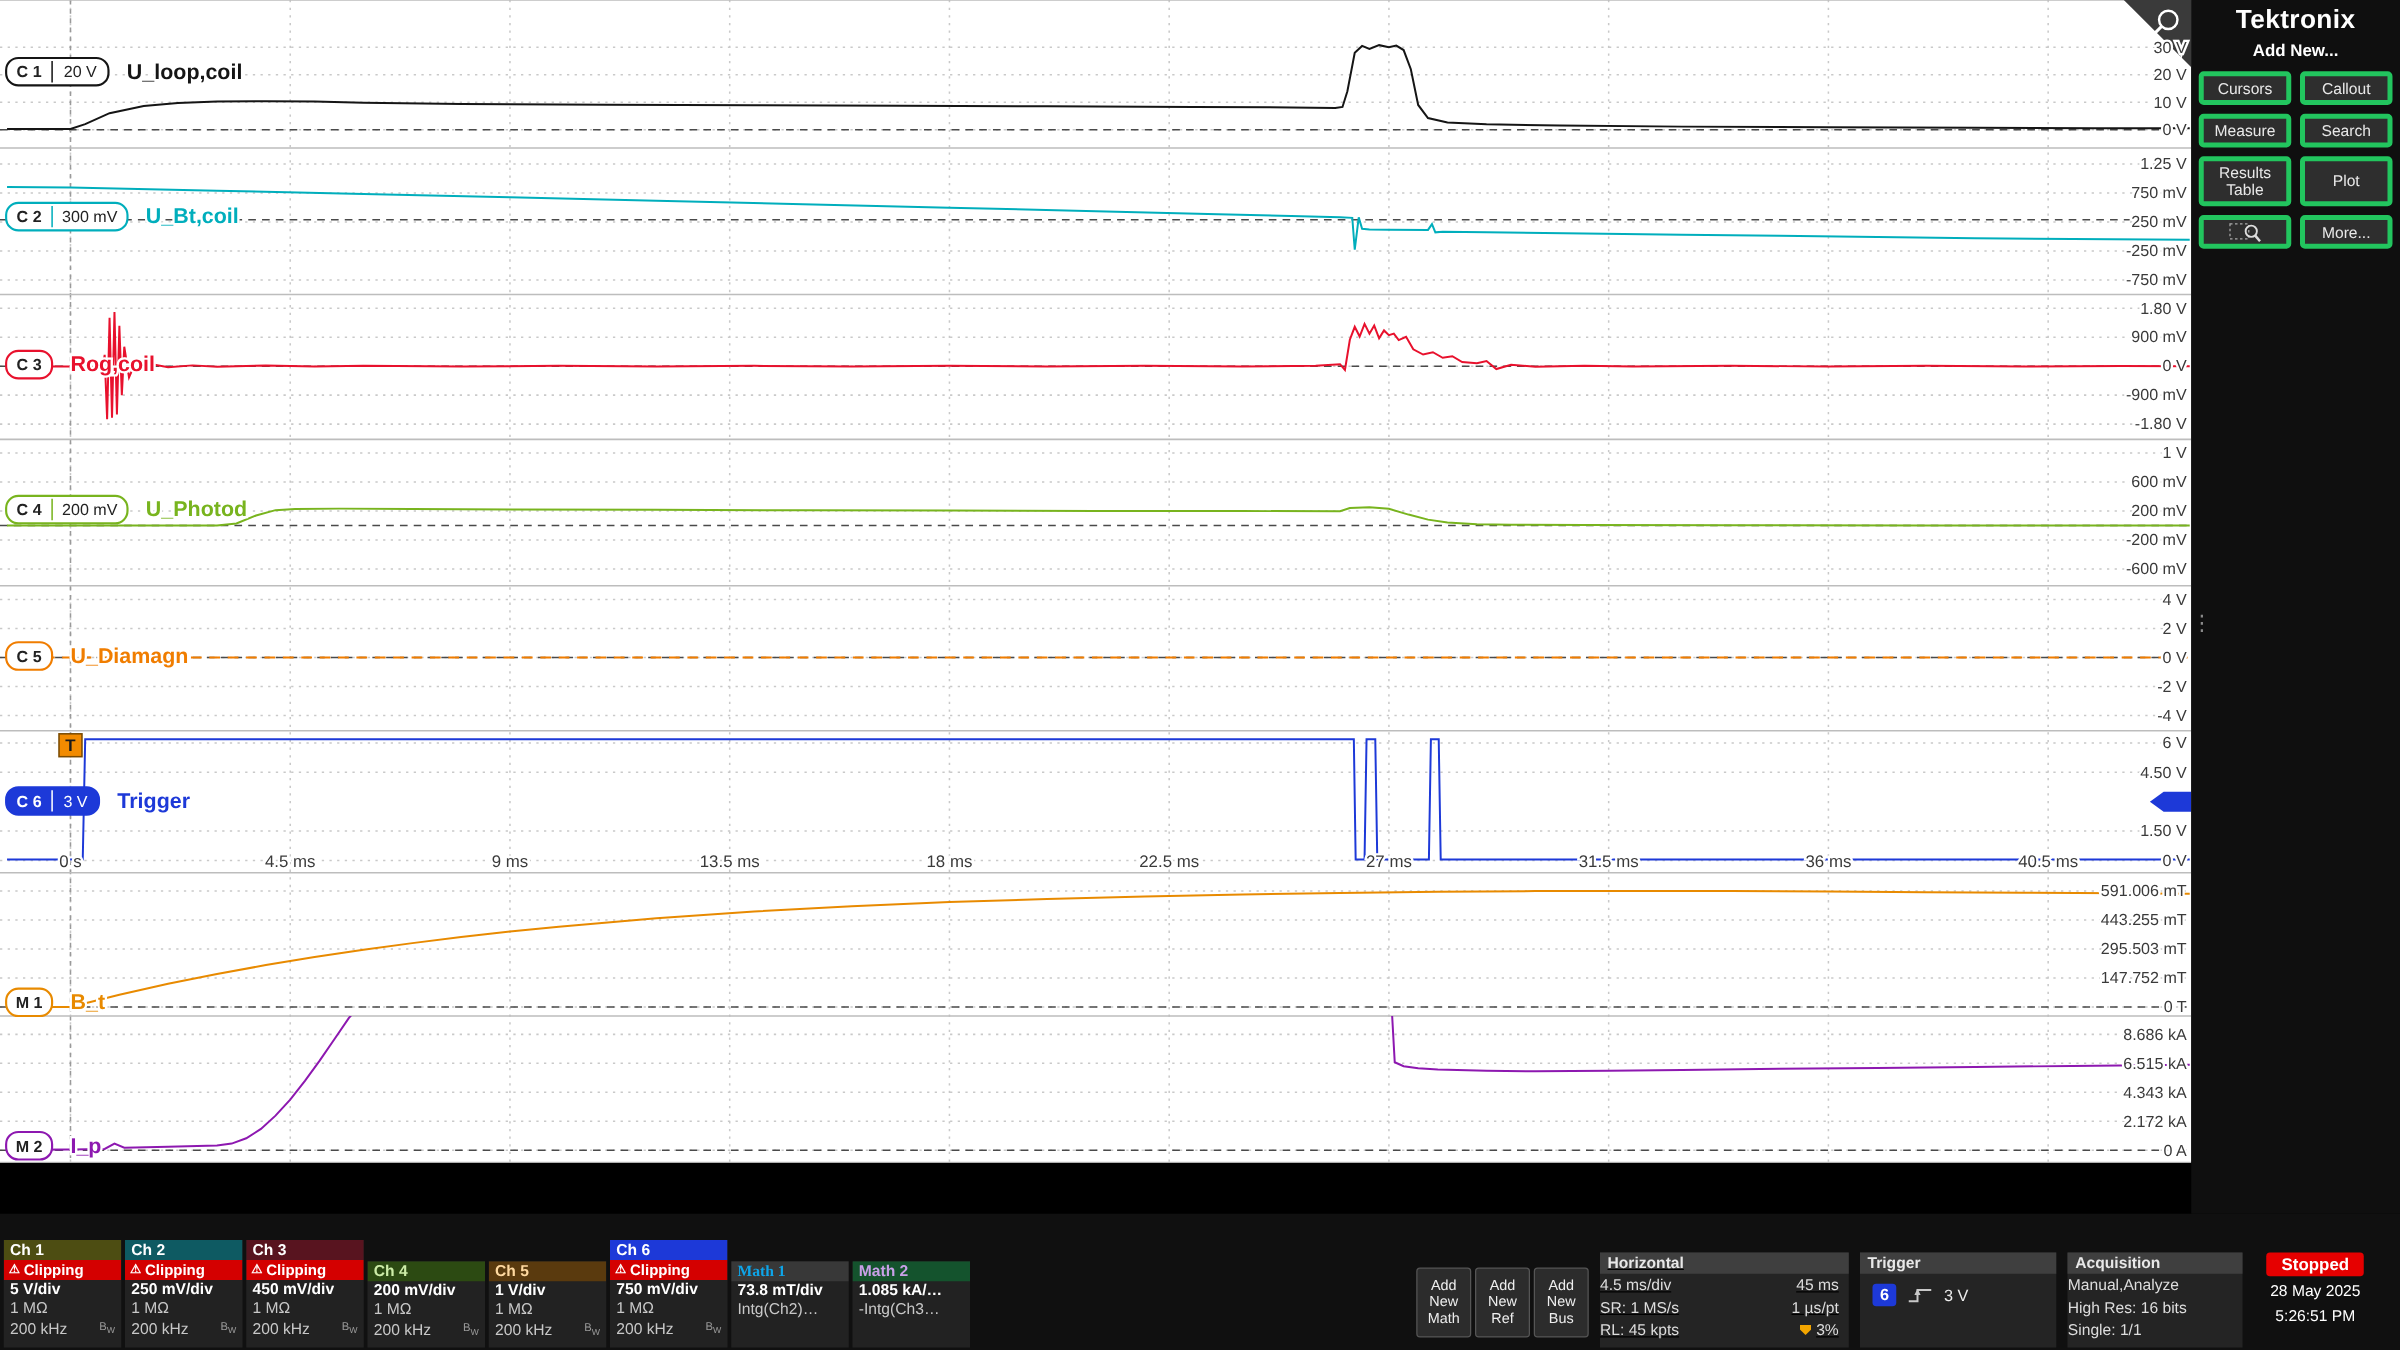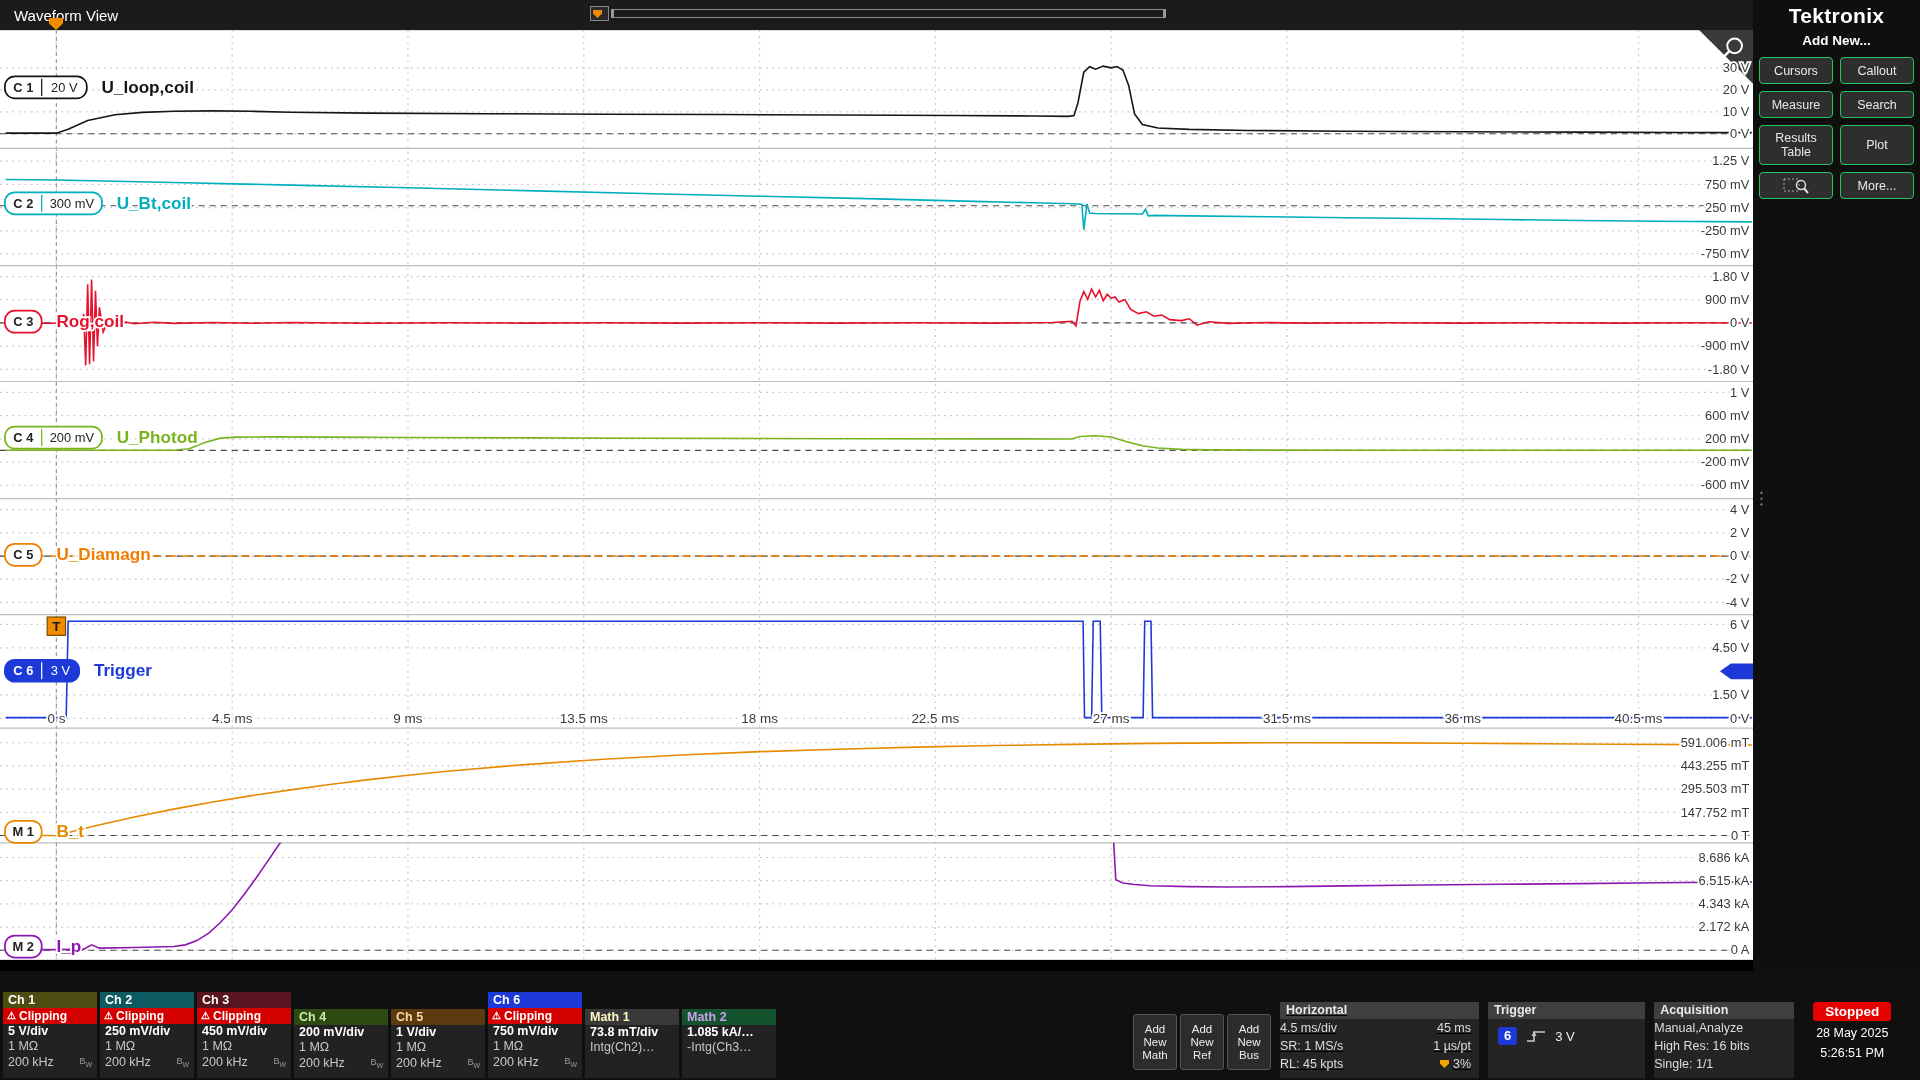--- a/index.html
+++ b/index.html
@@ -22,21 +22,21 @@
   .record-bracket { position:absolute; left:611px; top:9px; width:555px; height:9px;
               border:1px solid #8a8a8a; border-left:3px solid #9a9a9a; border-right:3px solid #9a9a9a; }
 
   svg.grat { width:1753px; height:930px; display:block; background:#fff; }
 
   
   .sidebar { width:167px; background:#0f0f0f; position:relative; display:flex; flex-direction:column; align-items:center; }
   .brand { margin-top:4px; font-size:21px; font-weight:800; color:#fff; letter-spacing:.3px; }
   .add-new { margin-top:5px; font-size:13.5px; font-weight:bold; color:#fff; }
   .btn-grid { margin-top:9px; display:grid; grid-template-columns:74px 74px; gap:7px; }
-  .side-btn { min-height:27px; background:#2e2e2e; border:1px solid #22c55e; border-radius:4px; color:#e8e8e8;
+  .side-btn { min-height:27px; background:#2e2e2e; border:4px solid #22c55e; border-radius:4px; color:#e8e8e8;
               font-size:12.5px; font-family:inherit; display:flex; align-items:center; justify-content:center; text-align:center; line-height:14px; }
   .side-btn.tall { min-height:40px; padding:2px; }
   .splitter { position:absolute; left:0px; top:495px; color:#8a8a8a; font-size:17px; line-height:8px; letter-spacing:0; cursor:row-resize; }
 
   
   .status-bar { height:111px; background:#101010; display:flex; align-items:flex-end; padding:3px 6px 2px 3px; gap:3px; }
   .ch-card { width:94px; height:86px; background:#222; display:flex; flex-direction:column; overflow:hidden; }
   .ch-card.short { height:69px; }
   .ch-head { font-size:12.5px; font-weight:bold; line-height:16px; padding:0 5px; flex:0 0 16px; }
   .ch-clip { background:#d40000; color:#fff; font-weight:bold; font-size:12px; line-height:16px; padding:0 4px;
@@ -68,28 +68,20 @@
   .run-date, .run-time { font-size:12.5px; color:#fff; line-height:15px; margin-top:2px; }
 </style>
 </head>
 <body>
 
 <div class="app">
   <div class="main-row">
 
     <div class="left-col">
 
-      <div class="wave-title">
-        <span>Waveform View</span>
-        <span class="trig-pos"></span>
-        <span class="record-icon">
-            <span class="mini-pent"></span>
-          </span>
-        <span class="record-bracket"></span>
-      </div>
 
       <svg class="grat" viewBox="0 0 1430 762" preserveAspectRatio="none">
           <rect x="0" y="0" width="1430" height="762" fill="#ffffff"></rect>
           <g stroke="#c9c9c9" stroke-width="1" stroke-dasharray="1.5,3.5">
             <line x1="46" y1="0" x2="46" y2="762"></line>
             <line x1="189.4015" y1="0" x2="189.4015" y2="762"></line>
             <line x1="332.803" y1="0" x2="332.803" y2="762"></line>
             <line x1="476.2045" y1="0" x2="476.2045" y2="762"></line>
             <line x1="619.606" y1="0" x2="619.606" y2="762"></line>
             <line x1="763.0075" y1="0" x2="763.0075" y2="762"></line>
@@ -417,21 +409,21 @@
           </div>
           <div class="ch-row">
             <span>1 MΩ</span>
           </div>
           <div class="ch-row">
             <span>200 kHz</span>
             <span class="bw">B<sub>W</sub></span>
           </div>
         </div>
         <div class="ch-card short">
-          <div class="ch-head" style="background: rgb(56, 56, 56); color: #fef9c3;">Math 1</div>
+          <div class="ch-head" style="background: rgb(56, 56, 56); color: #0ea5e9; font-family: Liberation Serif, serif;">Math 1</div>
           <div class="ch-row main">
             <span>73.8 mT/div</span>
           </div>
           <div class="ch-row">
             <span>Intg(Ch2)…</span>
           </div>
         </div>
         <div class="ch-card short">
           <div class="ch-head" style="background: #14532d; color: rgb(201, 160, 232);">Math 2</div>
           <div class="ch-row main">

